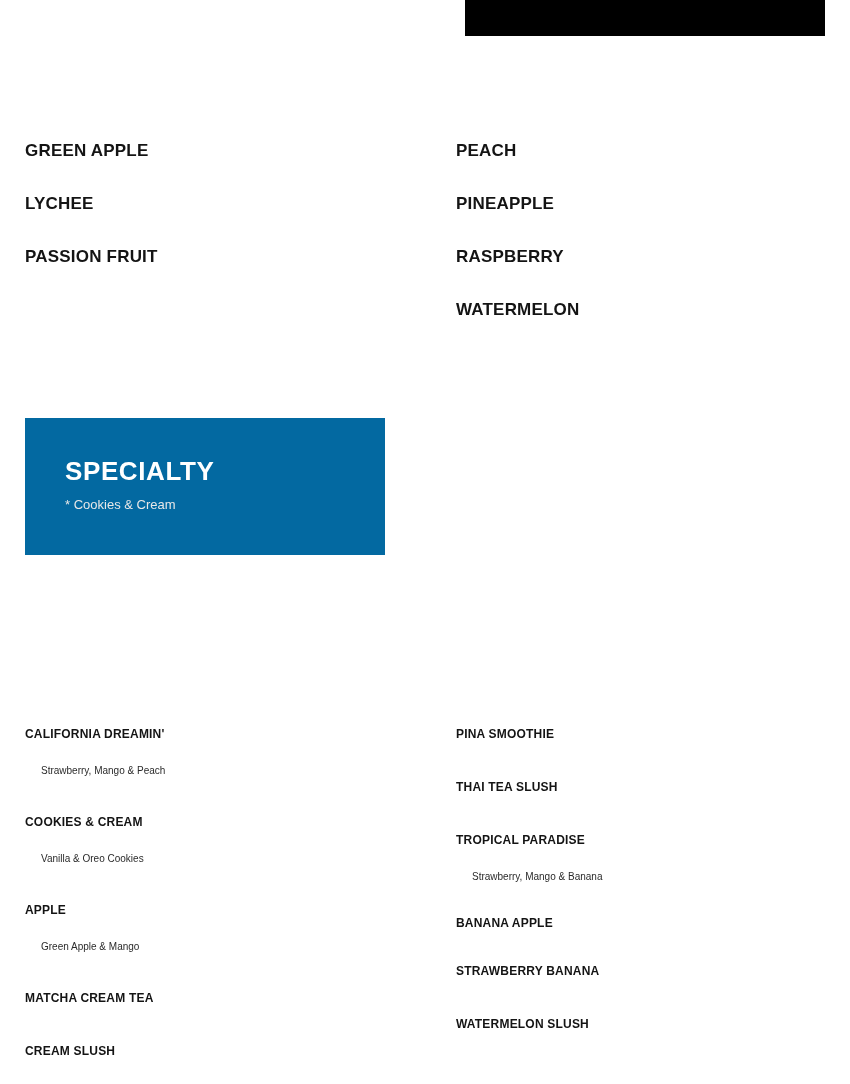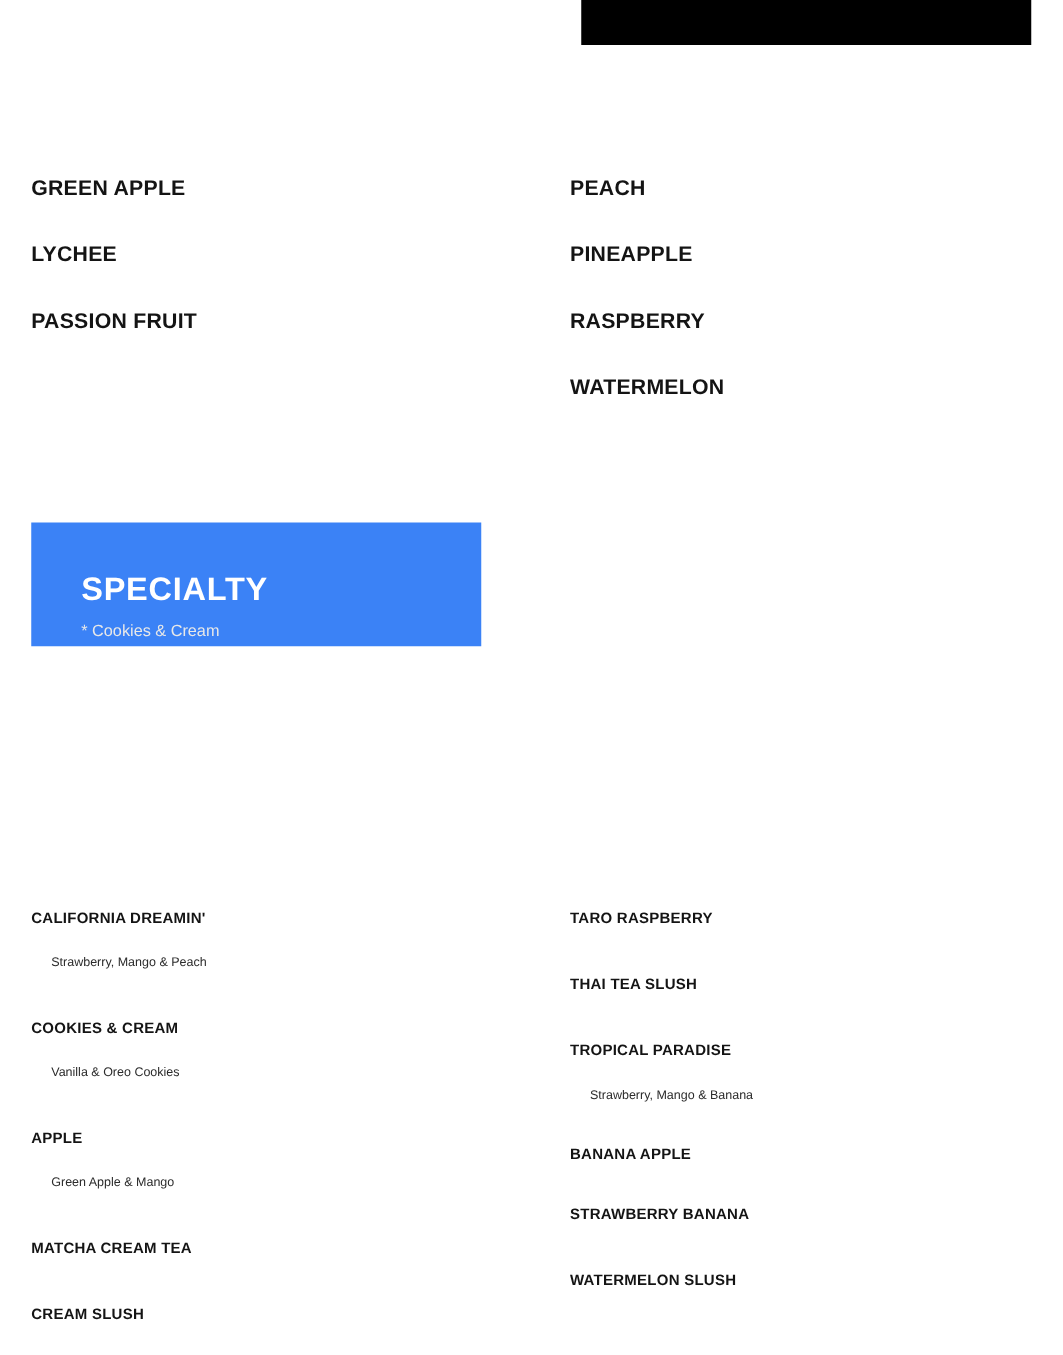--- a/index.html
+++ b/index.html
@@ -63,22 +63,22 @@
     color: #141414;
     margin: 0;
   }
 
   
   .specialty-card {
     position: absolute;
     left: 25px;
     top: 418px;
     width: 360px;
-    height: 99px;
-    background: #3b82f6;
+    height: 137px;
+    background: #0369a1;
     color: #ffffff;
     padding: 38px 0 0 40px;
   }
   .specialty-title {
     font-size: 26px;
     font-weight: bold;
     letter-spacing: 0.6px;
     line-height: 30px;
     margin: 0 0 10px 0;
     color: #ffffff;
@@ -187,21 +187,21 @@
         </div>
         <div class="drink-item no-desc">
           <p class="drink-name">MATCHA CREAM TEA</p>
         </div>
         <div class="drink-item no-desc">
           <p class="drink-name">CREAM SLUSH</p>
         </div>
       </div>
       <div class="col right">
         <div class="drink-item no-desc">
-          <p class="drink-name">TARO RASPBERRY</p>
+          <p class="drink-name">PINA SMOOTHIE</p>
         </div>
         <div class="drink-item no-desc">
           <p class="drink-name">THAI TEA SLUSH</p>
         </div>
         <div class="drink-item">
           <p class="drink-name">TROPICAL PARADISE</p>
           <p class="drink-desc">Strawberry, Mango &amp; Banana</p>
         </div>
         <div class="drink-item">
           <p class="drink-name">BANANA APPLE</p>

